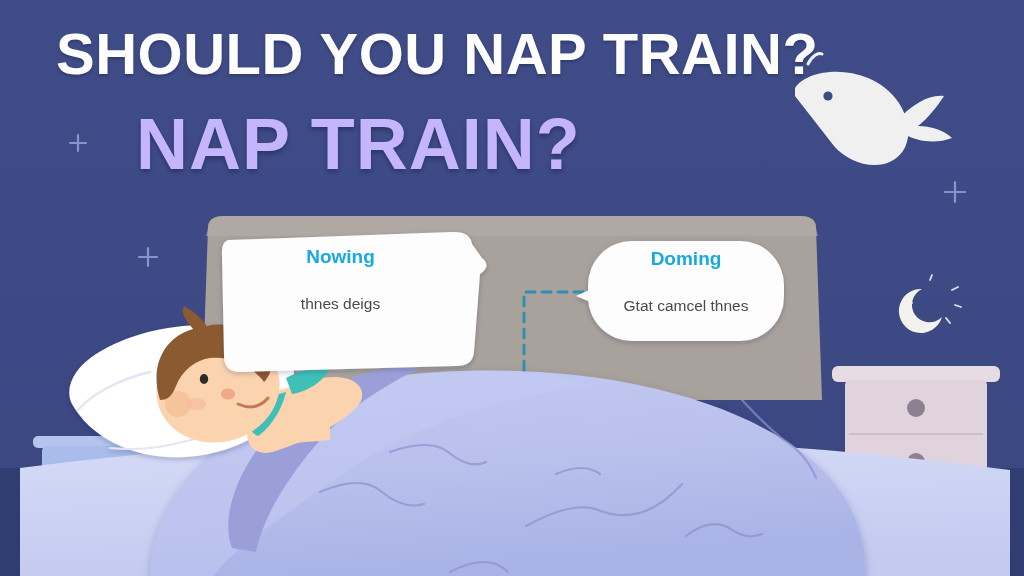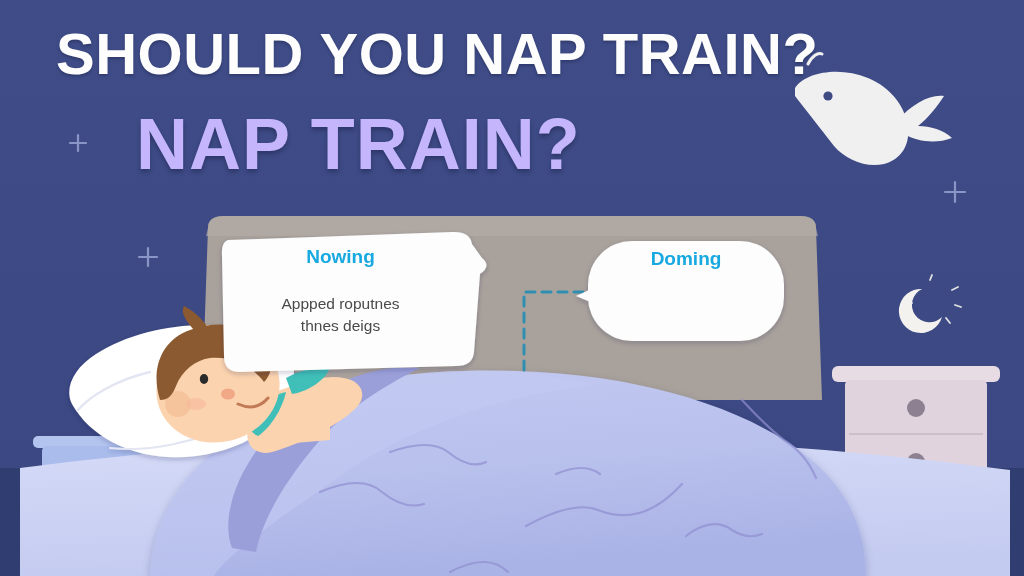--- a/index.html
+++ b/index.html
@@ -241,21 +241,21 @@
     </g>
   </svg>
 
   <div class="title-layer">
     <div class="title-line1">SHOULD YOU NAP TRAIN?</div>
     <div class="title-line2">NAP TRAIN?</div>
   </div>
 
   <div class="callout" id="callout-left">
     <div class="c-title">Nowing</div>
-    <div class="c-body">Appped roputnes</div>
     <div class="c-body">thnes deigs</div>
   </div>
 
   <div class="callout" id="callout-right">
     <div class="c-title">Doming</div>
+    <div class="c-body">Gtat camcel thnes</div>
   </div>
 
 </div>
 
 </body></html>

